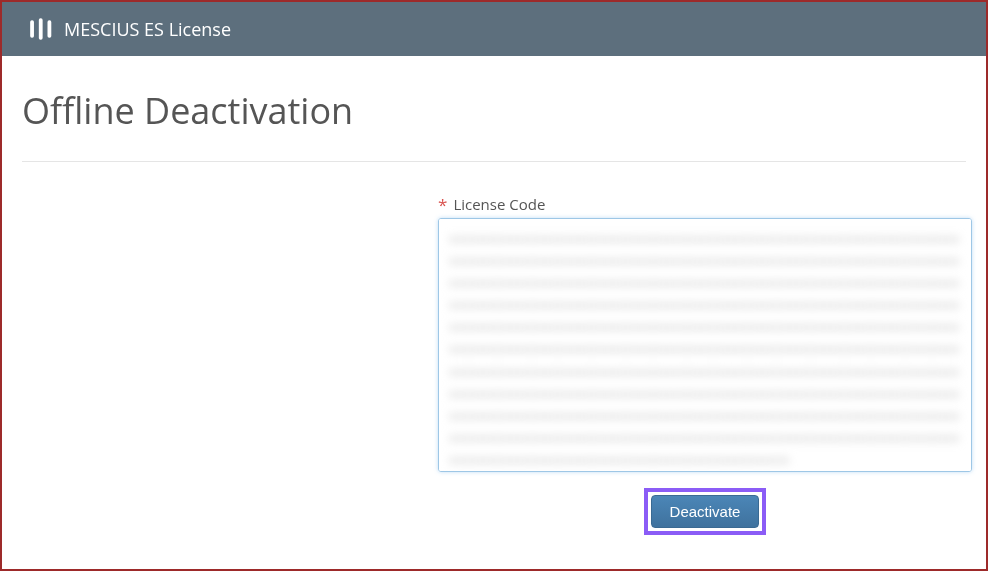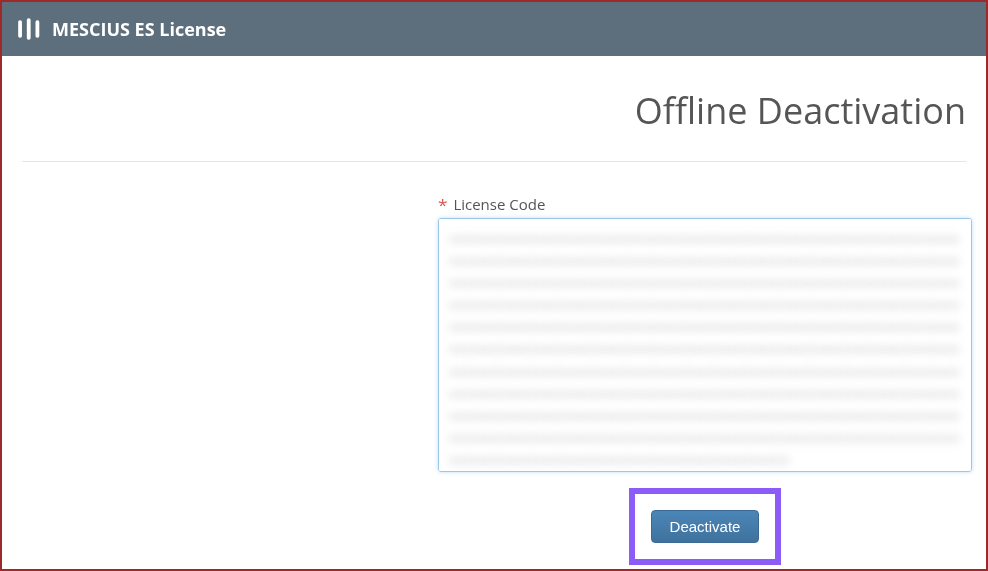--- a/index.html
+++ b/index.html
@@ -8,40 +8,40 @@
       background: #fff;
       width: 988px;
       height: 571px;
       overflow: hidden;
       border: 2px solid #9d2a2a;
       position: relative;
     }
     .header {
       background: #5d6f7d;
       color: #fff;
-      padding: 14px 14px;
+      padding: 14px 26px;
       display: flex;
       align-items: center;
       font-size: 18px;
-      font-weight: 700;
+      font-weight: 400;
     }
     .header .logo {
       width: 26px;
       height: 26px;
       margin-right: 10px;
       display: inline-flex;
       align-items: center;
       justify-content: center;
     }
     .header .logo svg { width: 26px; height: 26px; }
     .content {
       padding: 30px 20px 0 20px;
     }
     .page-title {
-      text-align: right;
+      text-align: left;
       font-size: 36px;
       font-weight: 400;
       color: #555;
       margin-bottom: 26px;
     }
     hr.divider {
       border: none;
       border-top: 1px solid #e5e5e5;
       margin: 0 0 32px 0;
     }
@@ -85,22 +85,22 @@
       line-height: 1.7;
       word-break: break-all;
       color: #bfbfbf;
     }
     .button-row {
       text-align: center;
       margin-top: 16px;
     }
     .btn-highlight {
       display: inline-block;
-      border: 6px solid #8b5cf6;
-      padding: 16px;
+      border: 4px solid #8b5cf6;
+      padding: 3px;
     }
     .deactivate-btn {
       background: #447ba8;
       background: linear-gradient(#4b86b7, #3f729e);
       color: #fff;
       border: 1px solid #3a6a93;
       border-radius: 4px;
       font-size: 15px;
       padding: 7px 18px;
       cursor: pointer;

